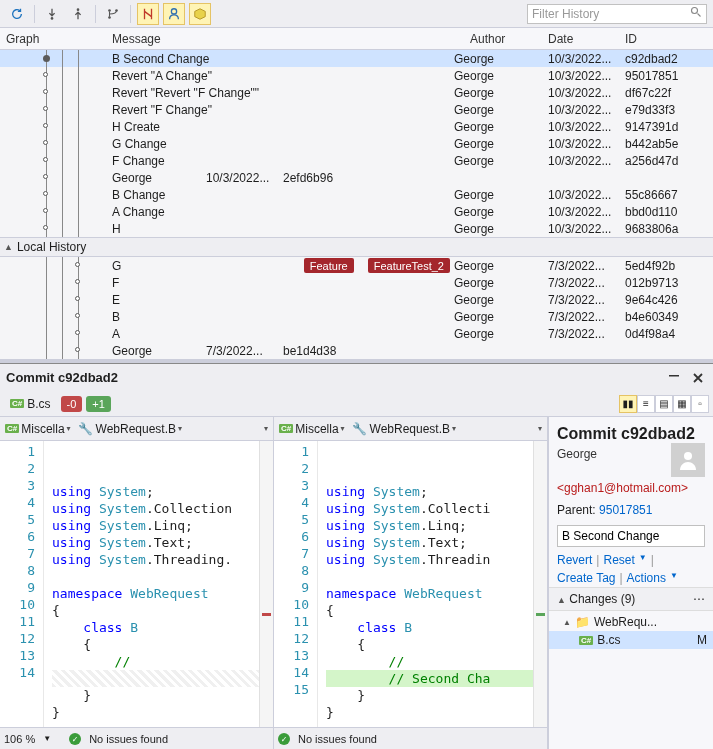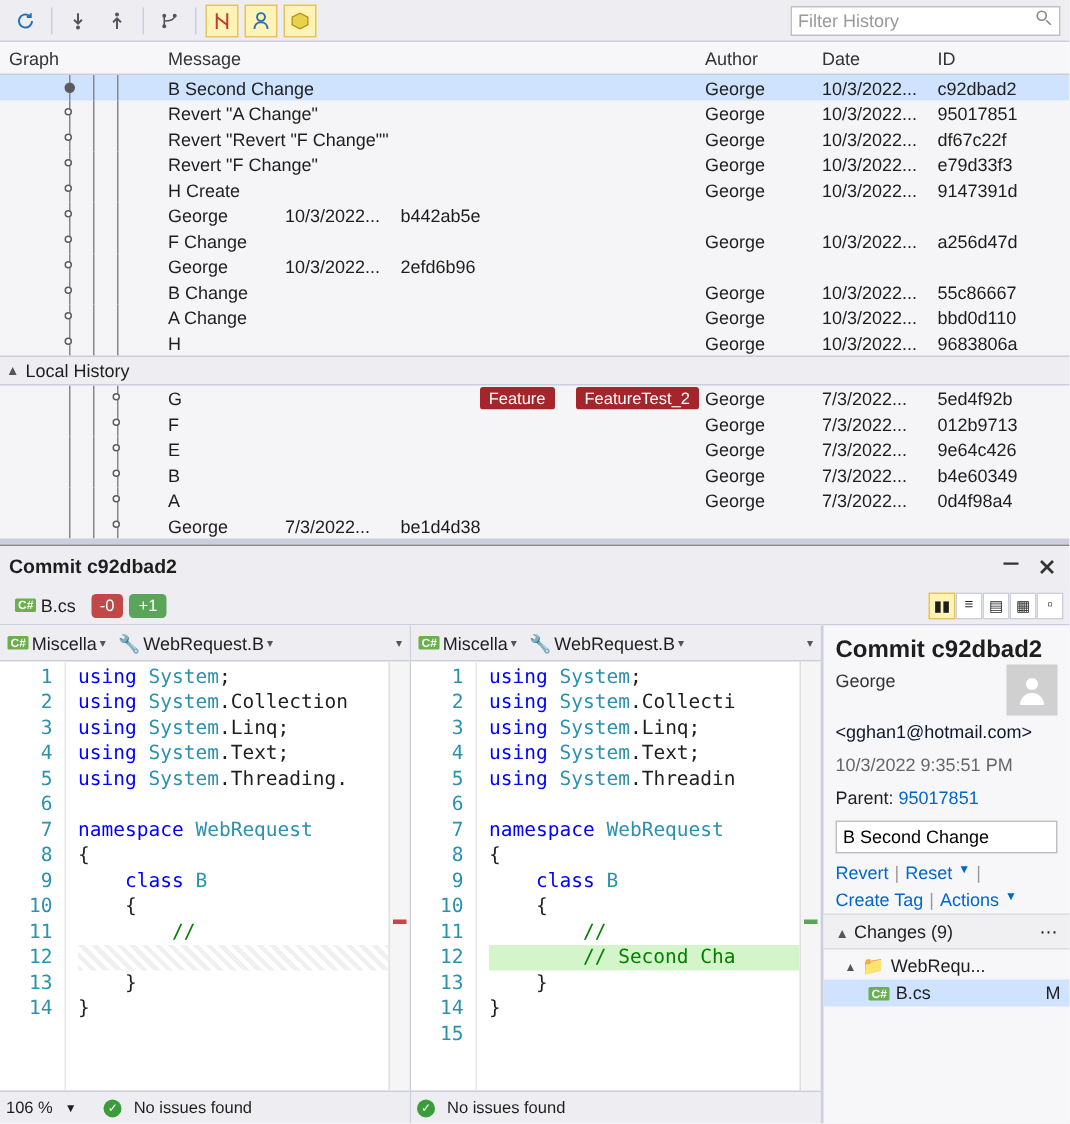--- a/index.html
+++ b/index.html
@@ -65,21 +65,21 @@
     font-size:12px;
     position:relative;
   }
   .row.selected { background:#cfe3ff;}
   .graph-cell{width:108px;position:relative;height:17px;}
   .dot{position:absolute;width:7px;height:7px;border-radius:50%;background:#5b5b5b;top:5px;}
   .dot.open{background:#fff;border:1.5px solid #5b5b5b;width:5px;height:5px;}
   .vline{position:absolute;width:1px;background:#888;top:0;bottom:0;}
   .msg-cell{flex:1;padding-left:4px;white-space:nowrap;overflow:hidden;text-overflow:ellipsis;display:flex;align-items:center;gap:4px;}
   .auth-cell{width:78px;padding-left:4px;}
-  .date-cell{width:77px;padding-left:4px;}
+  .date-cell{width:77px;padding-left:4px;margin-left:16px;}
   .id-cell{width:76px;padding-left:4px;}
   .tag-badge{background:#a4262c;color:#fff;border-radius:2px;padding:0 6px;font-size:11px;height:15px;display:inline-flex;align-items:center;}
   .section-hdr{display:flex;align-items:center;height:20px;background:#eeeef2;border-top:1px solid #cccedb;border-bottom:1px solid #cccedb;padding-left:4px;font-size:12px;gap:4px;}
   .tri{font-size:9px;color:#555;}
 
   
   .commit-hdr{
     display:flex;align-items:center;height:28px;
     background:#eeeef2;border-top:1px solid #888;
     padding:0 6px;font-size:13px;font-weight:600;
@@ -99,21 +99,21 @@
   .badge-grn{background:#5aa55a;color:#fff;border-radius:3px;padding:0 6px;font-size:11px;height:16px;display:inline-flex;align-items:center;}
   .view-btns{margin-left:auto;display:flex;gap:0;}
   .vbtn{width:18px;height:18px;border:1px solid #cccedb;display:flex;align-items:center;justify-content:center;font-size:10px;background:#fff;cursor:pointer;}
   .vbtn.active{background:#fff4b5;border-color:#e5c365;}
   
   .crumb-bar{display:flex;align-items:center;height:24px;background:#eeeef2;border-bottom:1px solid #cccedb;font-size:12px;padding:0 2px;gap:2px;}
   .crumb{display:flex;align-items:center;gap:2px;padding:1px 2px;border:1px solid transparent;cursor:pointer;}
   .crumb .tri2{font-size:8px;color:#555;}
   .gutter-code{display:flex;flex:1;min-height:0;font-family:Consolas,monospace;font-size:13px;overflow:hidden;}
   .gutter{width:44px;text-align:right;padding:2px 8px 2px 2px;color:#2b91af;background:#fff;border-right:1px solid #e8e8e8;line-height:17px;}
-  .code{flex:1;padding:2px 0 2px 8px;line-height:17px;white-space:pre;overflow:hidden;}
+  .code{flex:1;padding:2px 0 2px 8px;line-height:17px;white-space:pre;overflow:hidden;margin-top:40px;}
   .kw{color:#0000ff;}
   .typ{color:#2b91af;}
   .com{color:#008000;}
   .line{height:17px;}
   .line.del{background:repeating-linear-gradient(45deg,#f0f0f0,#f0f0f0 3px,#fff 3px,#fff 6px);}
   .line.add{background:#d4f5c9;}
   .status-bar{height:22px;display:flex;align-items:center;background:#eeeef2;border-top:1px solid #cccedb;font-size:11px;padding:0 4px;gap:8px;}
   .ok-ico{width:12px;height:12px;border-radius:50%;background:#3a9c3a;display:inline-flex;align-items:center;justify-content:center;color:#fff;font-size:8px;}
 
   
@@ -281,20 +281,23 @@
       <div class="id-cell">9147391d</div>
       <div style="width: 16px;"></div>
     </div>
     <div class="row">
       <div class="graph-cell">
         <div class="vline" style="left: 46px;"></div>
         <div class="vline" style="left: 62px;"></div>
         <div class="vline" style="left: 78px;"></div>
         <div class="dot open" style="left: 43px;"></div>
       </div>
+      <div class="msg-cell">
+        <span>G Change</span>
+      </div>
       <div class="auth-cell">George</div>
       <div class="date-cell">10/3/2022...</div>
       <div class="id-cell">b442ab5e</div>
       <div style="width: 16px;"></div>
     </div>
     <div class="row">
       <div class="graph-cell">
         <div class="vline" style="left: 46px;"></div>
         <div class="vline" style="left: 62px;"></div>
         <div class="vline" style="left: 78px;"></div>
@@ -600,22 +603,21 @@
       <div>
         <div>George</div>
       </div>
       <div class="avatar">
         <svg width="24" height="24" viewBox="0 0 24 24">
             <circle cx="12" cy="8" r="4" fill="#fff"></circle>
             <path d="M4 22c0-5 4-8 8-8s8 3 8 8" fill="#fff"></path>
           </svg>
       </div>
     </div>
-    <div class="rp-row" style="color:#0f172a">&lt;gghan1@hotmail.com&gt;</div>
-    <div class="rp-row" style="color:#666">10/3/2022 9:35:51 PM</div>
+    <div class="rp-row" style="color:#b91c1c">&lt;gghan1@hotmail.com&gt;</div>
     <div class="rp-row">
       <span>Parent:</span>
       <span class="rp-link">95017851</span>
     </div>
     <input class="rp-input" value="B Second Change" style="">
     <div class="rp-actions">
       <span class="rp-link">Revert</span>
         <span class="sep">|</span>
       <span class="rp-link">Reset</span>
         <span style="font-size:8px;color:#0066cc;">▼</span>

